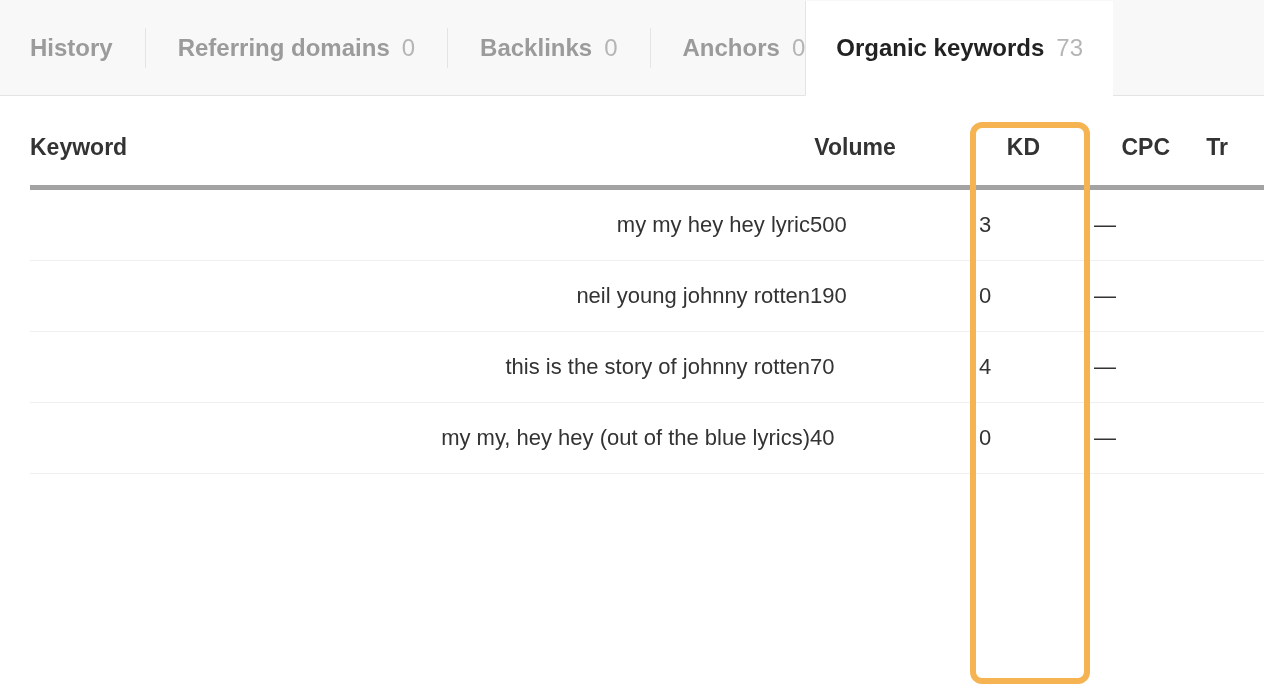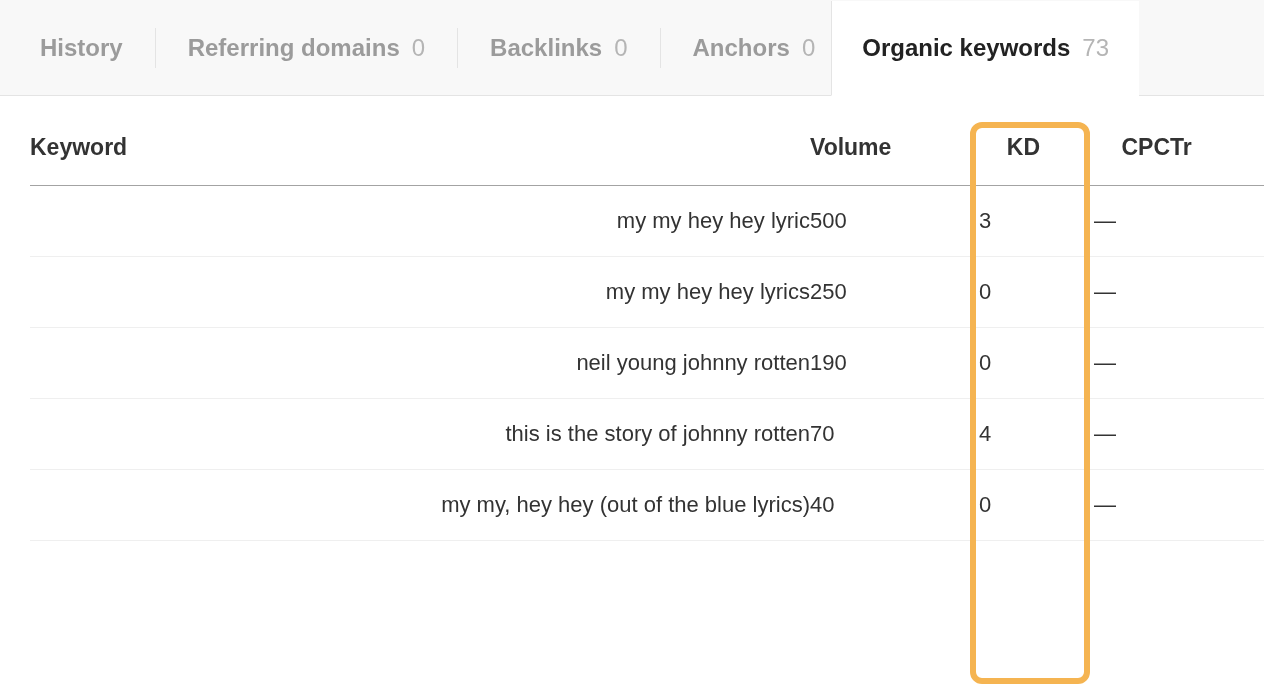--- a/index.html
+++ b/index.html
@@ -10,38 +10,38 @@
       height: 690px;
       overflow: hidden;
       color: #333;
     }
     .tabs {
       display: flex;
       align-items: center;
       height: 96px;
       background: #f8f8f8;
       border-bottom: 1px solid #e4e4e4;
-      padding-left: 40px;
+      padding-left: 30px;
     }
     .tab {
       display: flex;
       align-items: center;
       height: 100%;
       padding: 0 0;
       font-size: 24px;
       color: #9b9b9b;
       font-weight: 600;
       cursor: pointer;
       position: relative;
     }
     .tab.active {
       color: #222;
       background: #ffffff;
       padding: 0 30px;
-      margin-left: 16px;
+      margin-left: 0;
       border-left: 1px solid #e4e4e4;
       border-bottom: 1px solid #fff;
       margin-bottom: -1px;
     }
     .tab .count {
       margin-left: 12px;
       color: #b5b5b5;
       font-weight: 400;
     }
     .divider {
@@ -56,24 +56,24 @@
     .table {
       width: 100%;
       border-collapse: collapse;
     }
     .table th {
       text-align: left;
       font-size: 23px;
       font-weight: 700;
       color: #333;
       padding: 38px 0 24px 0;
-      border-bottom: 1px solid #a3a3a3;
+      border-bottom: 5px solid #a3a3a3;
       white-space: nowrap;
     }
-    .table th.right { text-align: left; }
+    .table th.right { text-align: center; }
     .table th.center { text-align: right; }
     .table td {
       font-size: 22px;
       color: #333;
       padding: 22px 0;
       border-bottom: 1px solid #efefef;
       white-space: nowrap;
     }
     .table td.right { text-align: left; }
     .table td.center { text-align: center; }
@@ -135,27 +135,20 @@
     </thead>
     <tbody id="table-body">
     <tr>
           <td class="col-keyword">my my hey hey lyric</td>
           <td class="right col-volume">500</td>
           <td class="center col-kd">3</td>
           <td class="center col-cpc"><span class="dash">—</span></td>
           <td class="right col-tr"></td>
         </tr>
         <tr>
-          <td class="col-keyword">my my hey hey lyrics</td>
-          <td class="right col-volume">250</td>
-          <td class="center col-kd">0</td>
-          <td class="center col-cpc"><span class="dash">—</span></td>
-          <td class="right col-tr"></td>
-        </tr>
-        <tr>
           <td class="col-keyword">neil young johnny rotten</td>
           <td class="right col-volume">190</td>
           <td class="center col-kd">0</td>
           <td class="center col-cpc"><span class="dash">—</span></td>
           <td class="right col-tr"></td>
         </tr>
         <tr>
           <td class="col-keyword">this is the story of johnny rotten</td>
           <td class="right col-volume">70</td>
           <td class="center col-kd">4</td>

